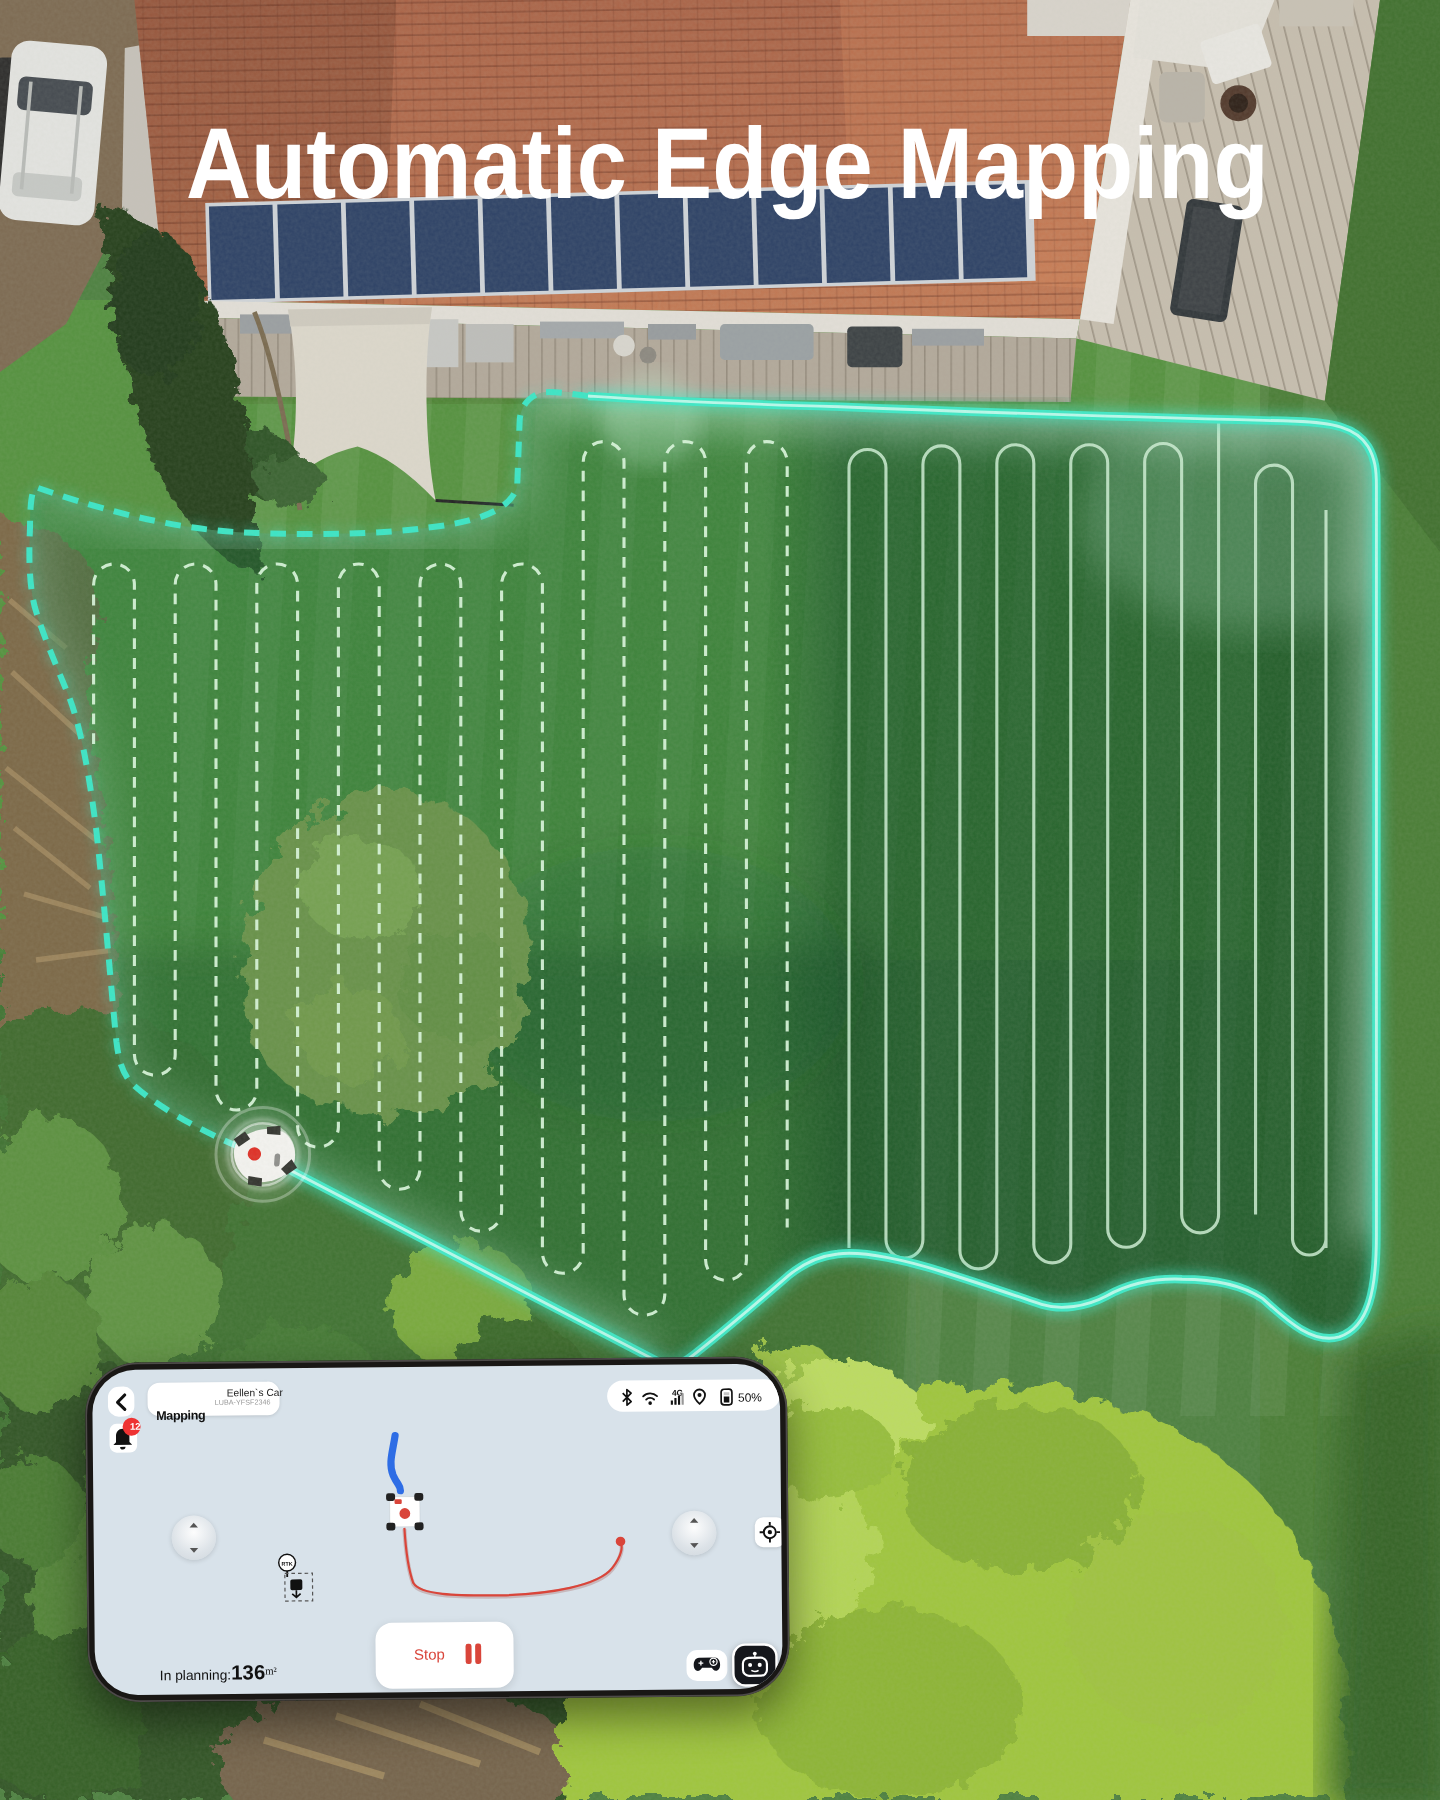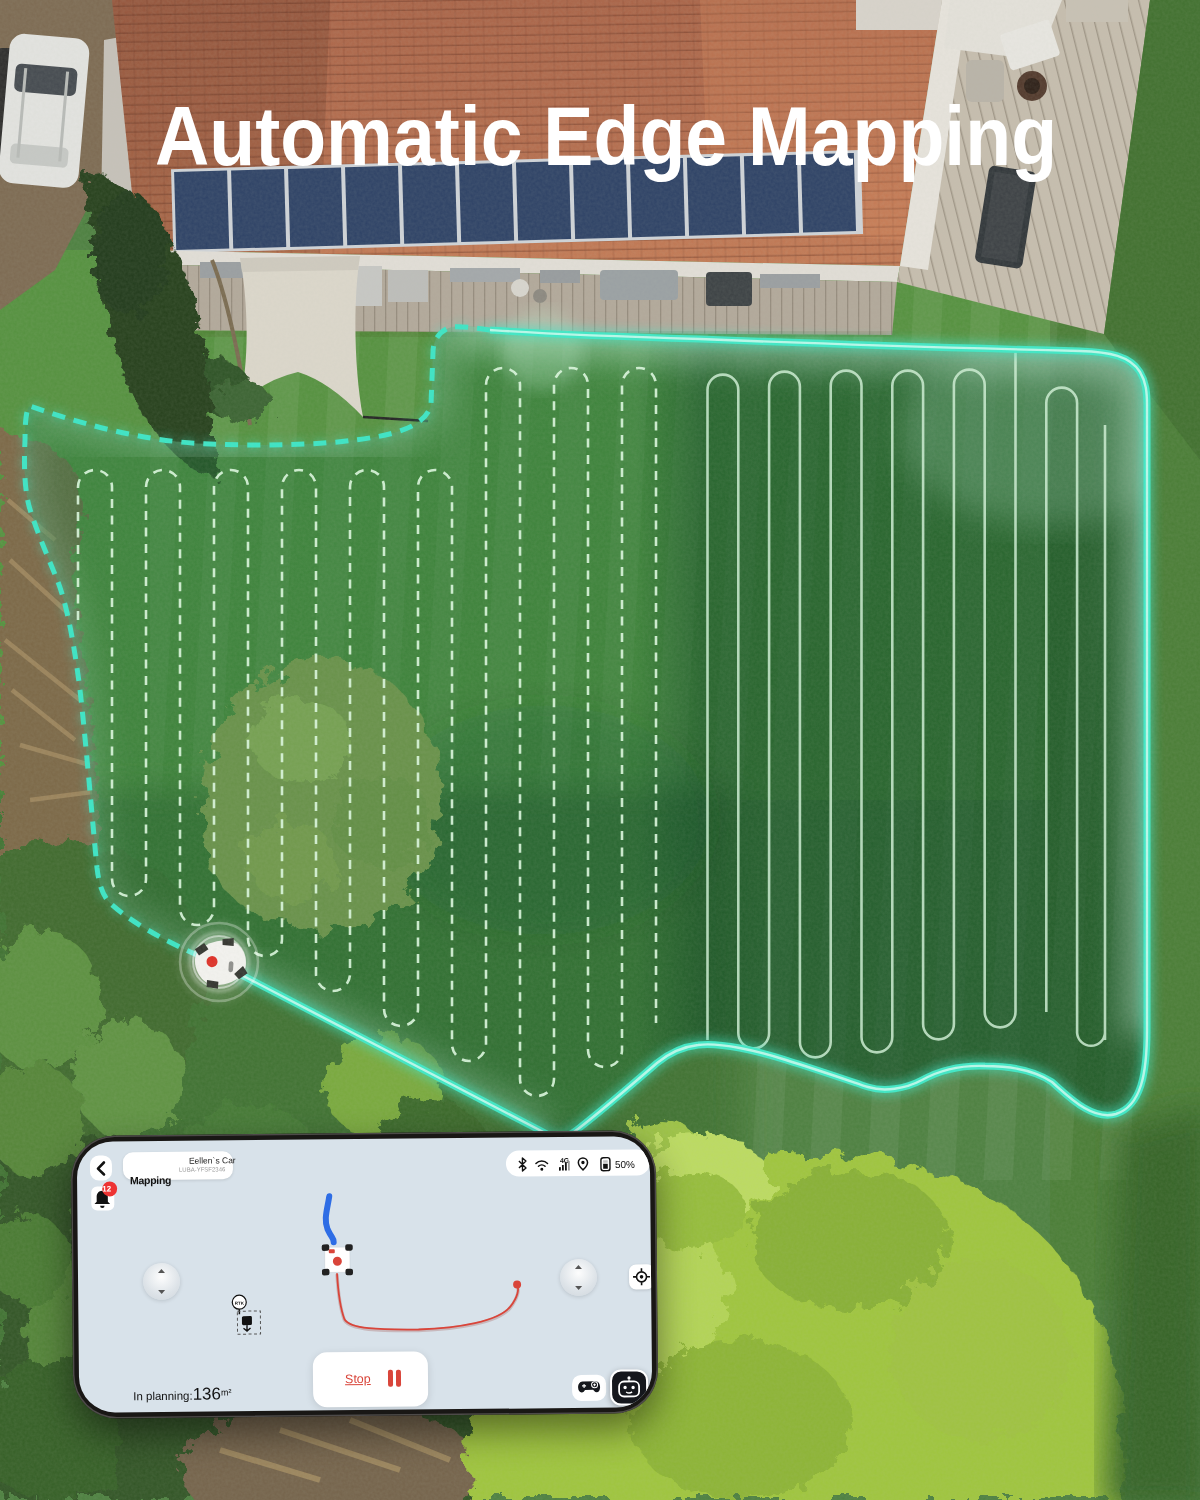--- a/index.html
+++ b/index.html
@@ -352,21 +352,21 @@
           <rect x="88.2" y="9" width="4.6" height="5" fill="#111"></rect>
           <rect x="88.2" y="5.5" width="4.6" height="2.6" fill="#111" opacity="0.25"></rect>
       <text x="100" y="13.5" font-size="10" fill="#111">50%</text>
     </svg>
 
     <div style="position:absolute;left:14px;top:45px;width:23px;height:24px;background:#fff;border-radius:6px;"></div>
     <svg style="position:absolute;left:16px;top:48px;" width="18" height="19" viewBox="0 0 16 17">
           <path d="M8,1 C11,1 13,3.5 13,6.5 L13,11 L15,13 L1,13 L3,11 L3,6.5 C3,3.5 5,1 8,1 Z" fill="#111"></path>
           <path d="M6,14.5 a2,2 0 0 0 4,0" fill="#111"></path>
         </svg>
-    <div style="position:absolute;left:25px;top:40px;width:15px;height:15px;background:#e33; border-radius:8px;color:#fff;font-size:8px;font-weight:700;text-align:left;line-height:15px;">12</div>
+    <div style="position:absolute;left:25px;top:40px;width:15px;height:15px;background:#e33; border-radius:8px;color:#fff;font-size:8px;font-weight:700;text-align:right;line-height:15px;">12</div>
 
     <svg style="position:absolute;left:0;top:0;" width="573" height="271" viewBox="0 0 573 271">
       <path d="M252,57 C250,70 246,80 250,90 C254,99 256,98 256,103" stroke="#2e6de5" stroke-width="6" fill="none" stroke-linecap="round"></path>
       <path d="M259,135 C260,155 262,170 266,181 C272,191 300,192 340,192 C380,191 420,185 432,170 C440,160 441,152 439,149" stroke="rgba(150,60,50,0.25)" stroke-width="3.4" fill="none"></path>
       <path d="M259,134 C260,154 262,169 266,180 C272,190 300,191 340,191 C380,190 420,184 432,169 C440,159 441,151 439,148" stroke="#d9453a" stroke-width="1.8" fill="none"></path>
       <circle cx="439" cy="147" r="4" fill="#d9453a"></circle>
 
       <g>
         <rect x="247" y="108" width="25" height="25" rx="5" fill="#fff" stroke="rgba(0,0,0,0.12)" stroke-width="0.5"></rect>
         <rect x="244" y="105" width="7.5" height="6.5" rx="2" fill="#222"></rect>
@@ -398,25 +398,25 @@
         </svg>
 
     <div style="position:absolute;left:551px;top:128px;width:25px;height:25px;background:#fff;border-radius:7px;box-shadow:0 1px 3px rgba(0,0,0,0.15);"></div>
     <svg style="position:absolute;left:551px;top:128px;" width="25" height="25" viewBox="0 0 25 25">
           <circle cx="12.5" cy="12.5" r="5" fill="none" stroke="#111" stroke-width="1.6"></circle>
           <circle cx="12.5" cy="12.5" r="1.8" fill="#111"></circle>
           <path d="M12.5,4 L12.5,7 M12.5,18 L12.5,21 M4,12.5 L7,12.5 M18,12.5 L21,12.5" stroke="#111" stroke-width="1.6"></path>
         </svg>
 
     <div style="position:absolute;left:234px;top:213px;width:115px;height:55px;background:#fff;border-radius:14px;box-shadow:0 2px 8px rgba(0,0,0,0.12);"></div>
-    <div style="position:absolute;left:266px;top:233px;font-size:12.5px;color:#d9453a;text-decoration:underline;">Stop</div>
+    <div style="position:absolute;left:266px;top:233px;font-size:12.5px;color:#d9453a;">Stop</div>
     <div style="position:absolute;left:309px;top:231px;width:4.5px;height:17px;background:#d9453a;border-radius:2px;"></div>
     <div style="position:absolute;left:317px;top:231px;width:4.5px;height:17px;background:#d9453a;border-radius:2px;"></div>
 
-    <div style="position:absolute;left:54px;top:244px;font-size:11.5px;color:#111;">In planning:<span style="font-size:17px;font-weight:400;">136</span><span style="font-size:9px;vertical-align:4px;">m²</span></div>
+    <div style="position:absolute;left:54px;top:244px;font-size:11.5px;color:#111;">In planning:<span style="font-size:17px;font-weight:700;">136</span><span style="font-size:9px;vertical-align:4px;font-family:Liberation Serif, serif;">m²</span></div>
 
     <div style="position:absolute;left:493px;top:238px;width:34px;height:26px;background:#fff;border-radius:9px;"></div>
     <svg style="position:absolute;left:498px;top:242px;" width="24" height="17" viewBox="0 0 24 17">
           <path d="M5.5,2.5 C2.5,2.5 1,5.5 1,8.5 C1,11.5 2.5,13.5 4.5,13.5 C6.5,13.5 7,12 8,11 L16,11 C17,12 17.5,13.5 19.5,13.5 C21.5,13.5 23,11.5 23,8.5 C23,5.5 21.5,2.5 18.5,2.5 Z" fill="#15171c"></path>
           <path d="M7,5 L7,9 M5,7 L9,7" stroke="#fff" stroke-width="1.1"></path>
           <circle cx="17.5" cy="6" r="3" fill="#15171c" stroke="#fff" stroke-width="1"></circle>
           <path d="M17.5,4.6 L17.5,7.4 M16.1,6 L18.9,6" stroke="#fff" stroke-width="1"></path>
         </svg>
 
     <div style="position:absolute;left:531px;top:233px;width:38px;height:36px;background:#15171c;border-radius:11px;border:2.5px solid #fff;box-sizing:border-box;box-shadow:0 2px 6px rgba(0,0,0,0.3);"></div>

